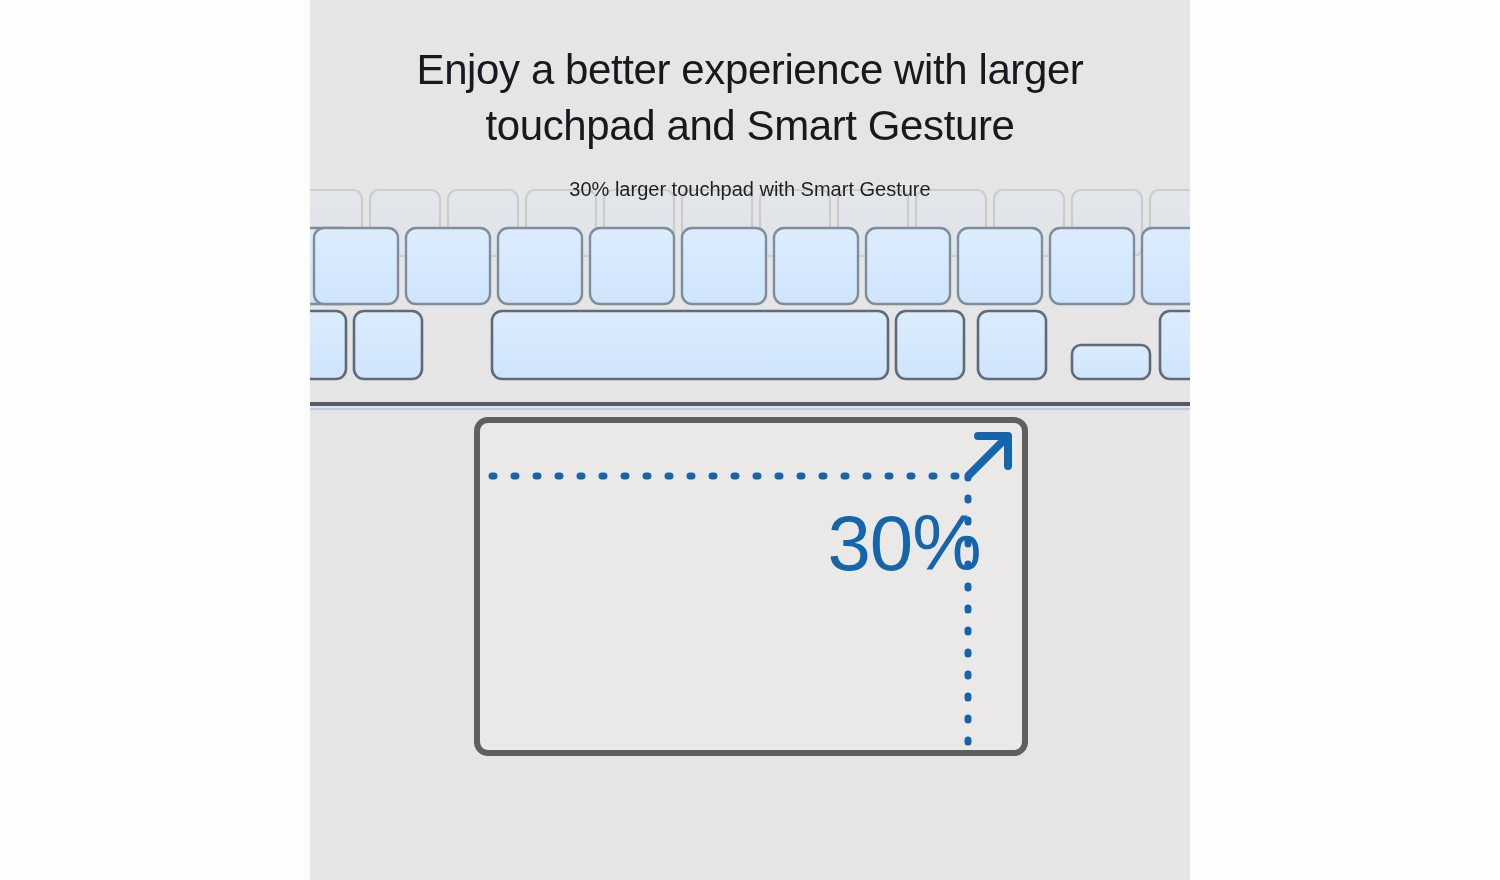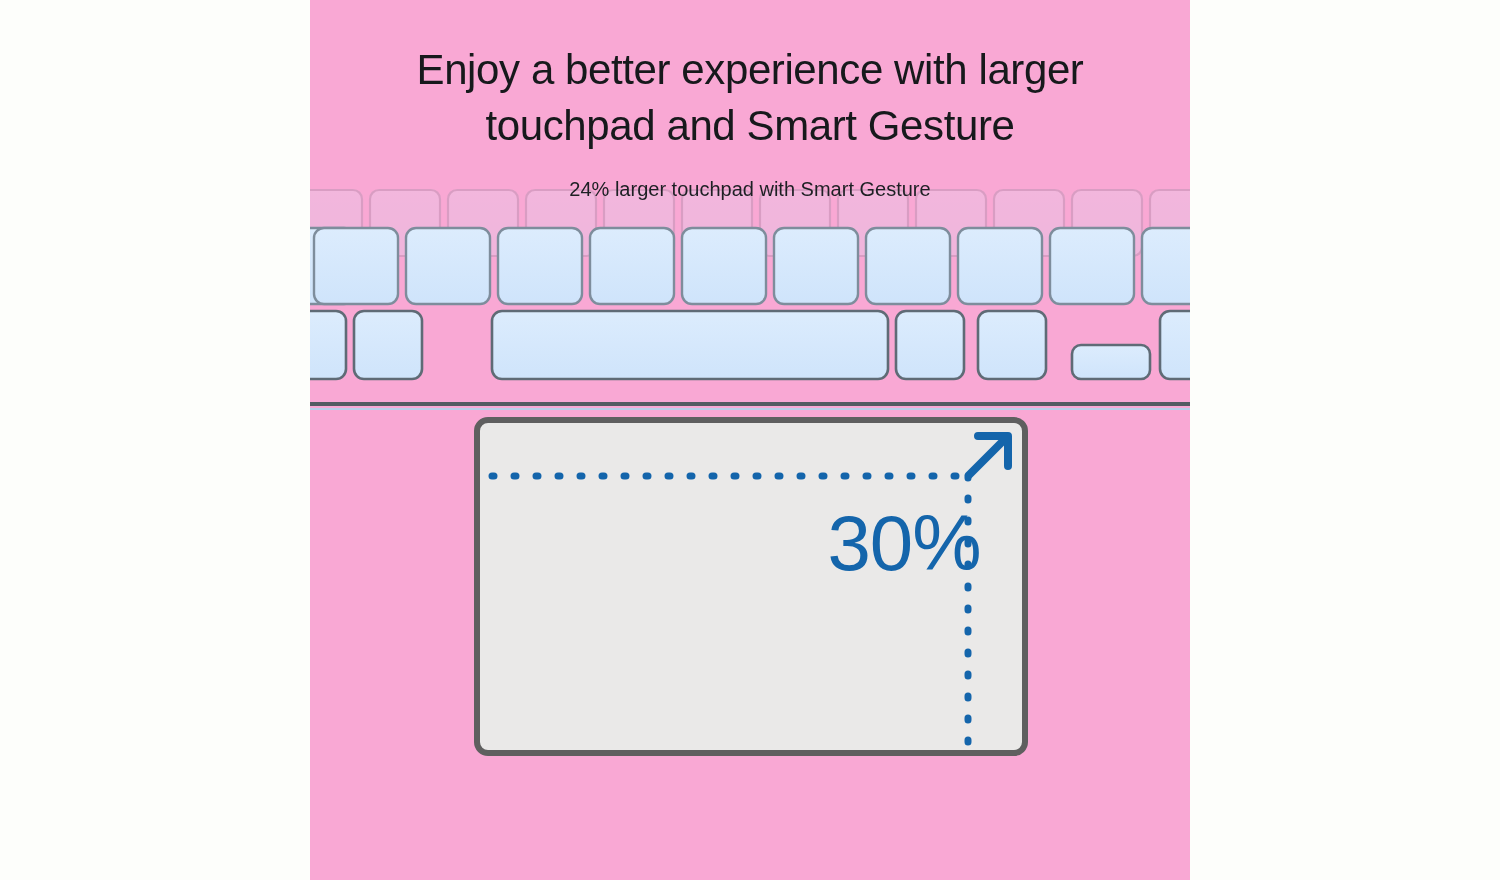--- a/index.html
+++ b/index.html
@@ -19,21 +19,21 @@
     height: 880px;
     background: #fdfefb;
   }
   
   #panel {
     position: absolute;
     left: 310px;
     top: 0px;
     width: 880px;
     height: 880px;
-    background: #f9a8d4;
+    background: #e5e5e5;
     overflow: hidden;
   }
   
   #headline-block {
     position: absolute;
     left: 0;
     top: 42px;
     width: 880px;
     text-align: center;
     pointer-events: none;
@@ -144,21 +144,21 @@
           <rect x="850" y="311" width="68" height="68" rx="10"></rect>
         </g>
 
         <line x1="0" y1="404" x2="880" y2="404" stroke="#545b61" stroke-width="4"></line>
         <line x1="0" y1="409" x2="880" y2="409" stroke="#b9cfe8" stroke-width="2"></line>
       </svg>
     </div>
 
     <div id="headline-block">
       <h1 id="headline">Enjoy a better experience with larger touchpad and Smart Gesture</h1>
-      <div id="subheadline">24% larger touchpad with Smart Gesture</div>
+      <div id="subheadline">30% larger touchpad with Smart Gesture</div>
     </div>
 
     <div id="touchpad-wrap">
       <svg width="564" height="349" viewBox="0 0 564 349" xmlns="http://www.w3.org/2000/svg">
 
         <rect x="3" y="3" width="548" height="333" rx="11" fill="#eae9e8" stroke="#5f5f5f" stroke-width="6"></rect>
 
         <line x1="18" y1="59" x2="494" y2="59" stroke="#1465ab" stroke-width="7" stroke-linecap="round" stroke-dasharray="2 20"></line>
 
         <line x1="494" y1="59" x2="494" y2="330" stroke="#1465ab" stroke-width="7" stroke-linecap="round" stroke-dasharray="2 20"></line>

